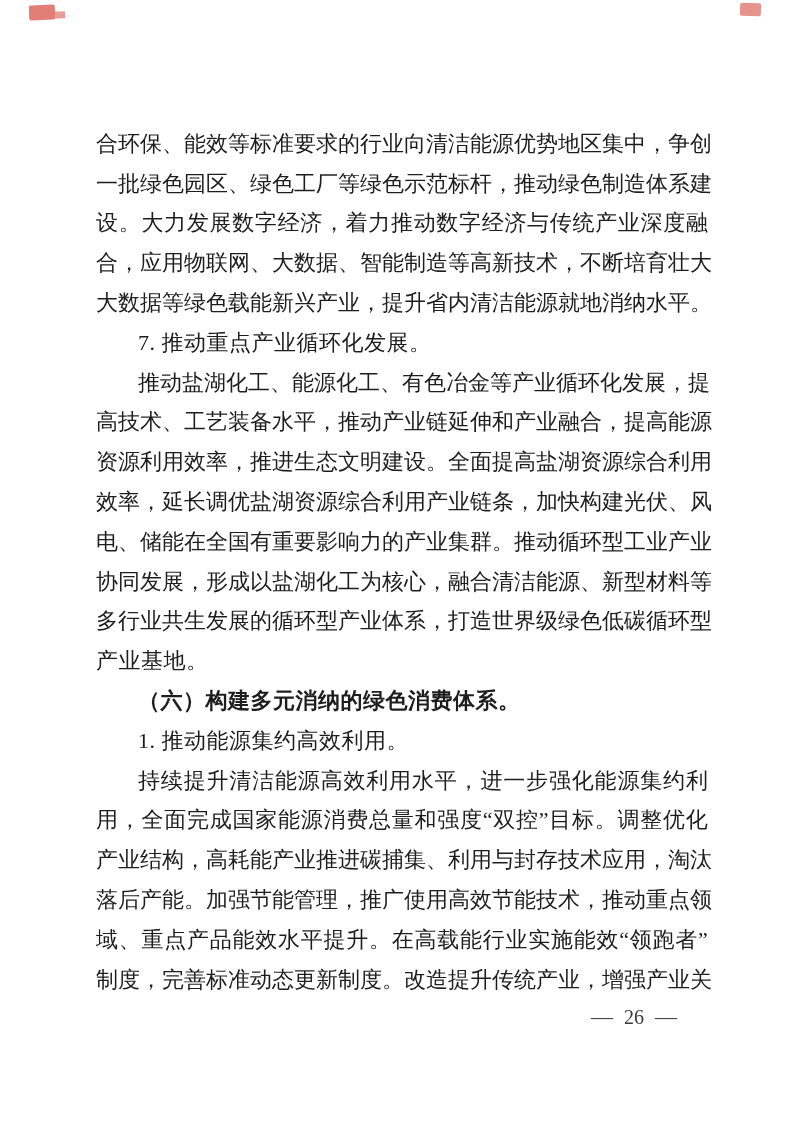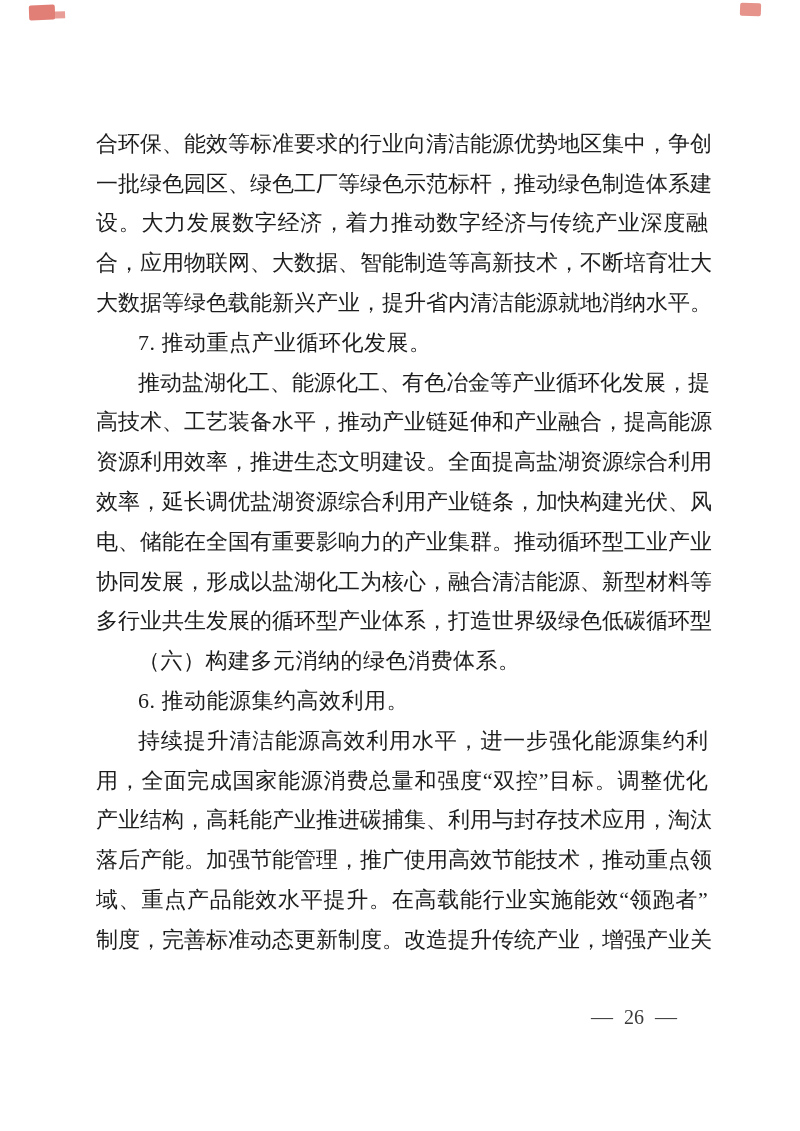--- a/index.html
+++ b/index.html
@@ -46,21 +46,21 @@
     letter-spacing: 0.5px;
   }
   .line.just {
     display: flex;
     justify-content: space-between;
     align-items: center;
     line-height: normal;
     letter-spacing: 0;
   }
   .line.bold {
-    font-weight: normal;
+    font-weight: bold;
   }
   .footer {
     position: absolute;
     top: 1006px;
     right: 124px;
     display: flex;
     align-items: center;
     gap: 12px;
     font-size: 20px;
     color: #3a3a3a;
@@ -428,22 +428,23 @@
         <span>界</span>
         <span>级</span>
         <span>绿</span>
         <span>色</span>
         <span>低</span>
         <span>碳</span>
         <span>循</span>
         <span>环</span>
         <span>型</span>
       </div>
+      <div class="line" style="text-indent: 0px;">产业基地。</div>
       <div class="line bold" style="text-indent: 42px;">（六）构建多元消纳的绿色消费体系。</div>
-      <div class="line" style="text-indent: 42px;">6. 推动能源集约高效利用。</div>
+      <div class="line" style="text-indent: 42px;">1. 推动能源集约高效利用。</div>
       <div class="line just" style="padding-left: 42px;">
         <span>持</span>
         <span>续</span>
         <span>提</span>
         <span>升</span>
         <span>清</span>
         <span>洁</span>
         <span>能</span>
         <span>源</span>
         <span>高</span>

